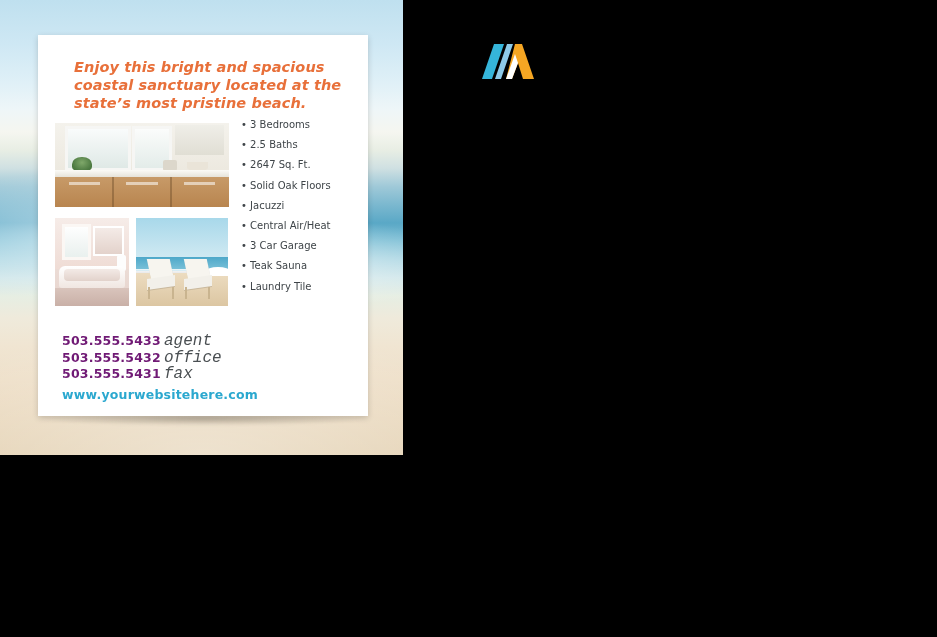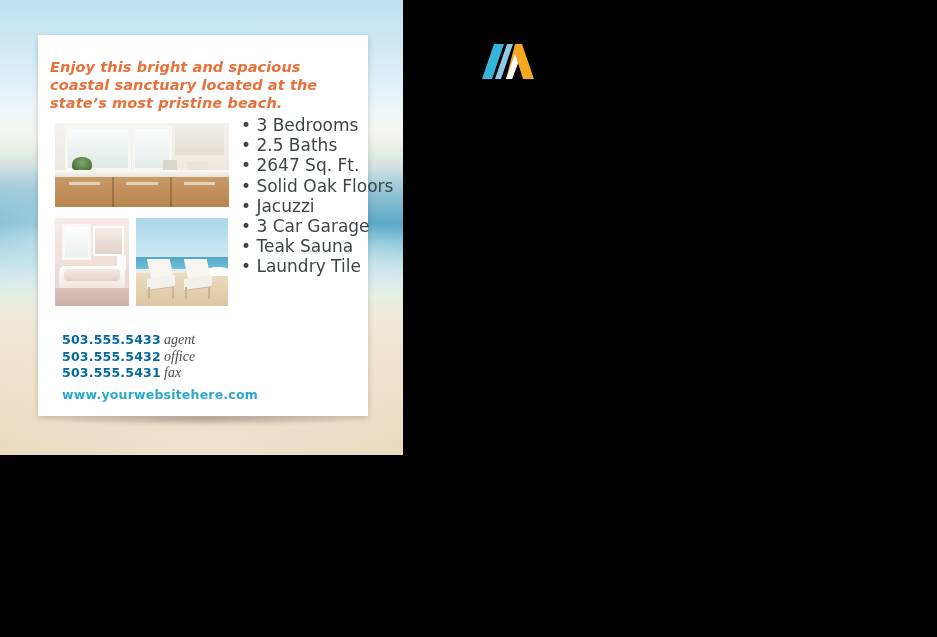--- a/index.html
+++ b/index.html
@@ -81,21 +81,21 @@
     left: 44px;
     top: 412px;
     width: 318px;
     height: 14px;
     background: radial-gradient(ellipse at center, rgba(120,110,95,0.40), rgba(120,110,95,0) 72%);
     filter: blur(1px);
   }
 
   .headline {
     position: absolute;
-    left: 12px;
+    left: 36px;
     top: 23px;
     width: 285px;
     font-family: "DejaVu Sans", sans-serif;
     font-style: italic;
     font-weight: 600;
     font-size: 14.5px;
     line-height: 18px;
     color: #e8703a;
     letter-spacing: 0.1px;
   }
@@ -193,21 +193,21 @@
     position:absolute; left:76%; bottom:34%; width:26%; height:10%;
     background:#ffffff; border-radius:50% 50% 0 0;
   }
 
   
   .features {
     position: absolute;
     left: 203px;
     top: 80px;
     width: 120px;
-    font-size: 17px;
+    font-size: 10px;
     line-height: 20.2px;
     color: #3e4448;
     font-family: "DejaVu Sans", sans-serif;
   }
   .features div { white-space: nowrap; }
 
   
   .contacts {
     position: absolute;
     left: 24px;
@@ -215,28 +215,28 @@
   }
   .contact-row {
     display: flex;
     align-items: baseline;
     height: 16.5px;
   }
   .contact-num {
     font-family: "DejaVu Sans", sans-serif;
     font-weight: bold;
     font-size: 12.5px;
-    color: #0369a1;
+    color: #701a75;
     letter-spacing: 0.2px;
     width: 96px;
   }
   .contact-label {
-    font-family: Liberation Serif, serif;
+    font-family: Liberation Mono, monospace;
     font-style: italic;
-    font-size: 14px;
+    font-size: 16px;
     color: #4a4f52;
     margin-left: 6px;
   }
   .website {
     margin-top: 5px;
     font-family: "DejaVu Sans", sans-serif;
     font-weight: bold;
     font-size: 12.5px;
     color: #2ba8cf;
     letter-spacing: 0.2px;
@@ -313,20 +313,21 @@
           <div class="leg" style="right:4%;"></div>
         </div>
       </div>
 
       <div class="features">
         <div>• 3 Bedrooms</div>
         <div>• 2.5 Baths</div>
         <div>• 2647 Sq. Ft.</div>
         <div>• Solid Oak Floors</div>
         <div>• Jacuzzi</div>
+        <div>• Central Air/Heat</div>
         <div>• 3 Car Garage</div>
         <div>• Teak Sauna</div>
         <div>• Laundry Tile</div>
       </div>
 
       <div class="contacts">
         <div class="contact-row">
           <span class="contact-num">503.555.5433</span>
           <span class="contact-label">agent</span>
         </div>

